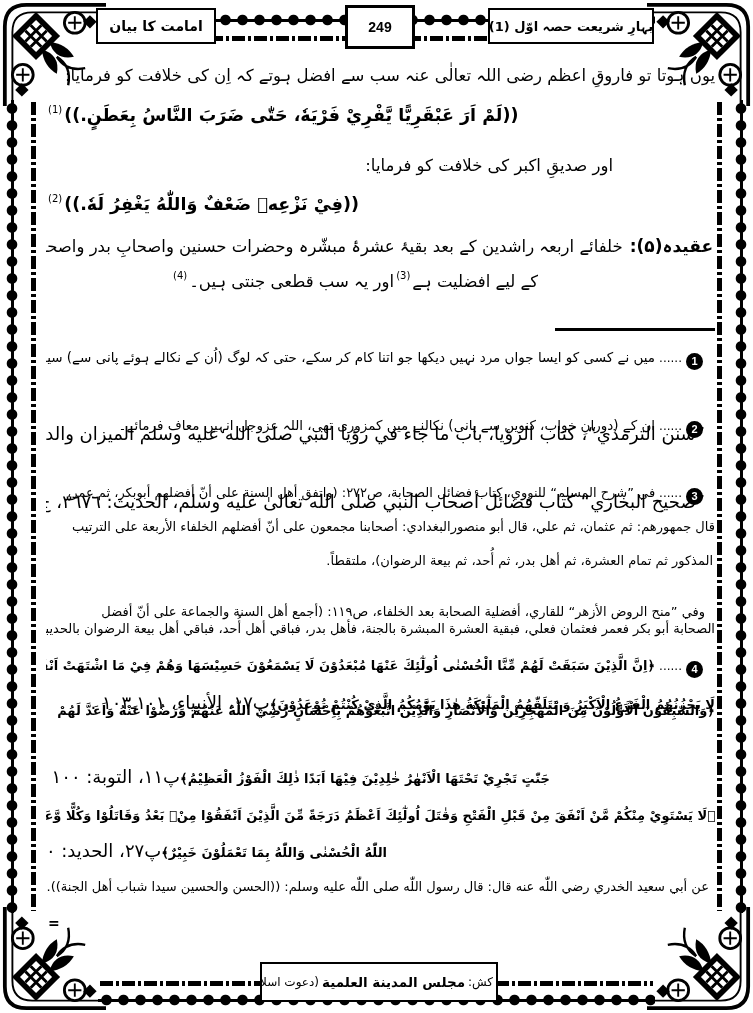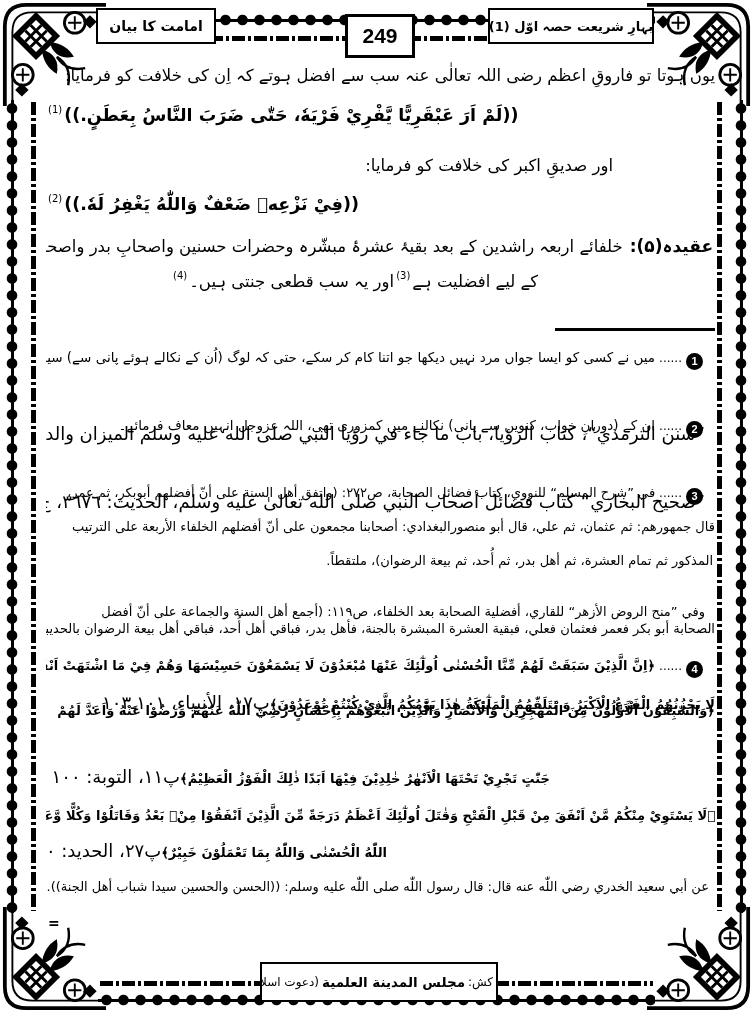--- a/index.html
+++ b/index.html
@@ -26,21 +26,21 @@
   .c-tl{left:2px;top:2px;}
   .c-tr{right:2px;top:2px;transform:scaleX(-1);}
   .c-bl{left:2px;bottom:2px;transform:scaleY(-1);}
   .c-br{right:2px;bottom:2px;transform:scale(-1,-1);}
 
   
   .hbox{position:absolute;background:#fff;border:2px solid #000;z-index:5;display:flex;align-items:center;
         justify-content:center;white-space:nowrap;overflow:hidden;direction:rtl;font-weight:700;}
   #hb-right{left:488px;top:8px;width:162px;height:32px;font-size:13px;}
   #hb-page{left:345px;top:5px;width:64px;height:38px;border-width:3px;
-           font-family:"Liberation Sans",sans-serif;font-size:21px;margin-top:9px;}
+           font-family:"Liberation Sans",sans-serif;font-size:14px;}
   #hb-left{left:96px;top:8px;width:116px;height:32px;font-size:14px;}
   .fbox{position:absolute;left:260px;top:962px;width:234px;height:36px;border:2px solid #000;background:#fff;z-index:5;
         display:flex;align-items:center;justify-content:center;gap:3px;direction:rtl;white-space:nowrap;overflow:hidden;
         font-size:12px;}
   .fbox .pub{font-weight:700;font-size:13.5px;}
 
   
   .ln{position:absolute;left:46px;height:32px;line-height:32px;white-space:nowrap;overflow:hidden;
       direction:rtl;text-align:right;z-index:2;}
   .ctr{right:38px;text-align:left;}

